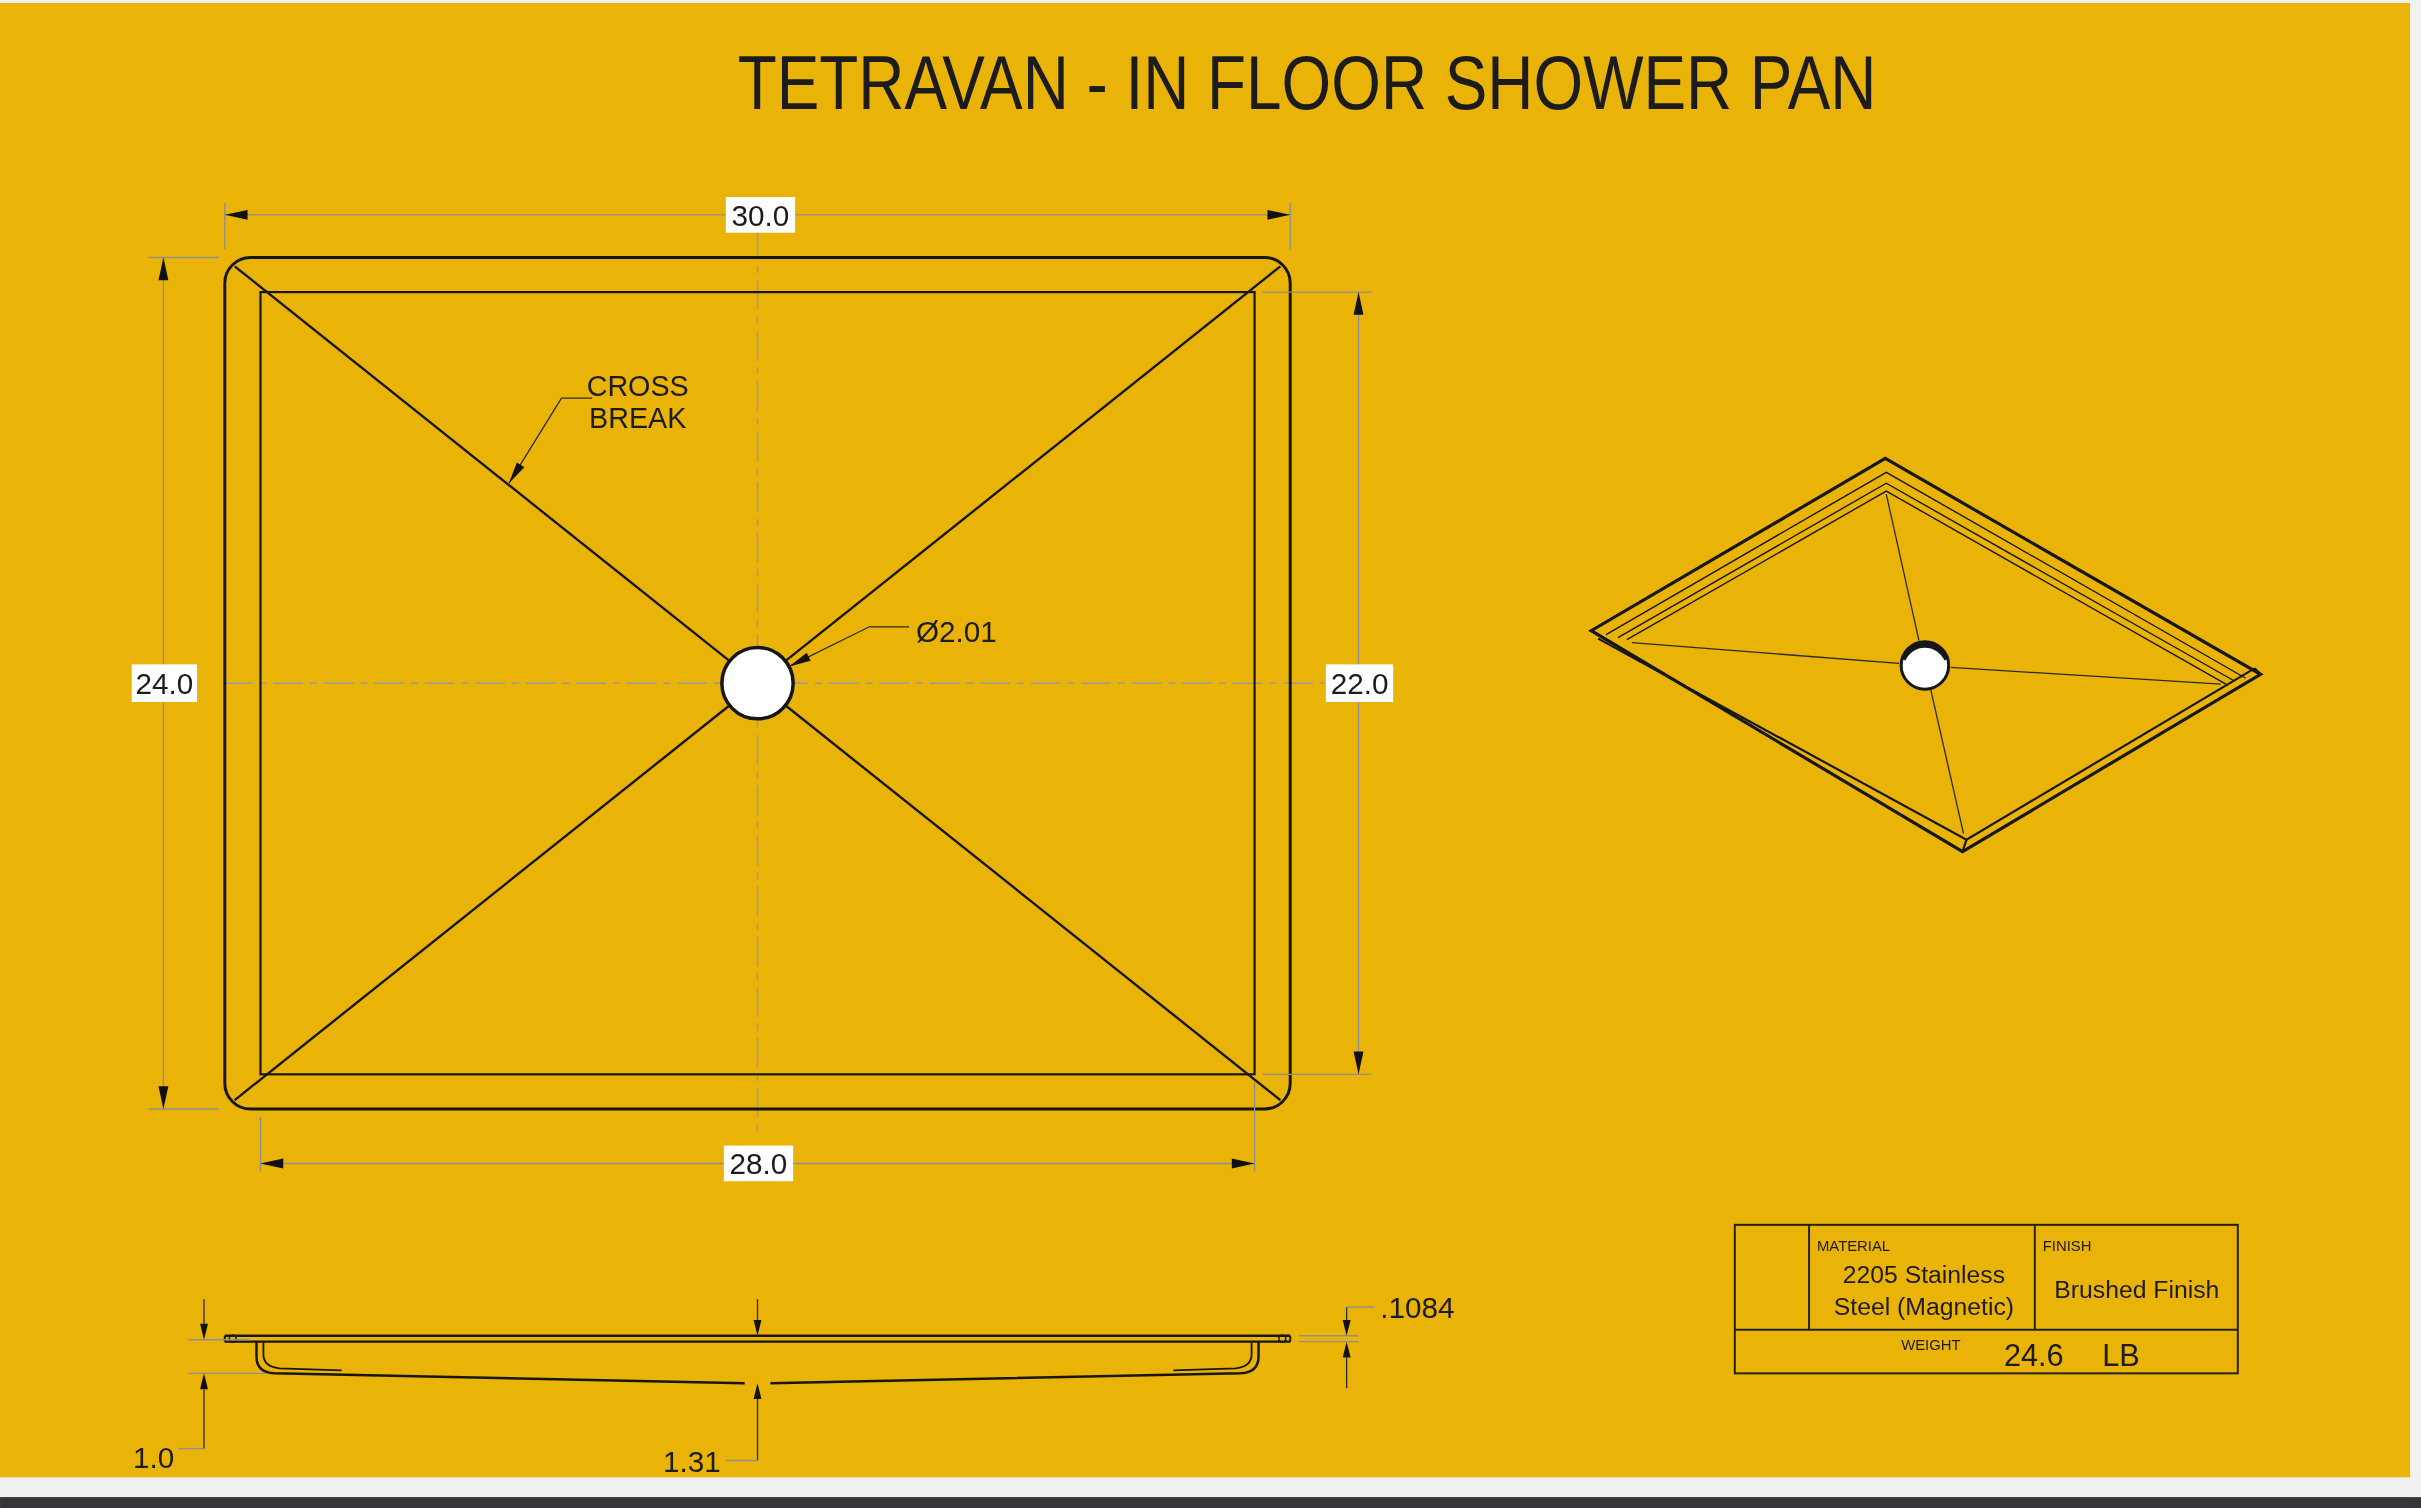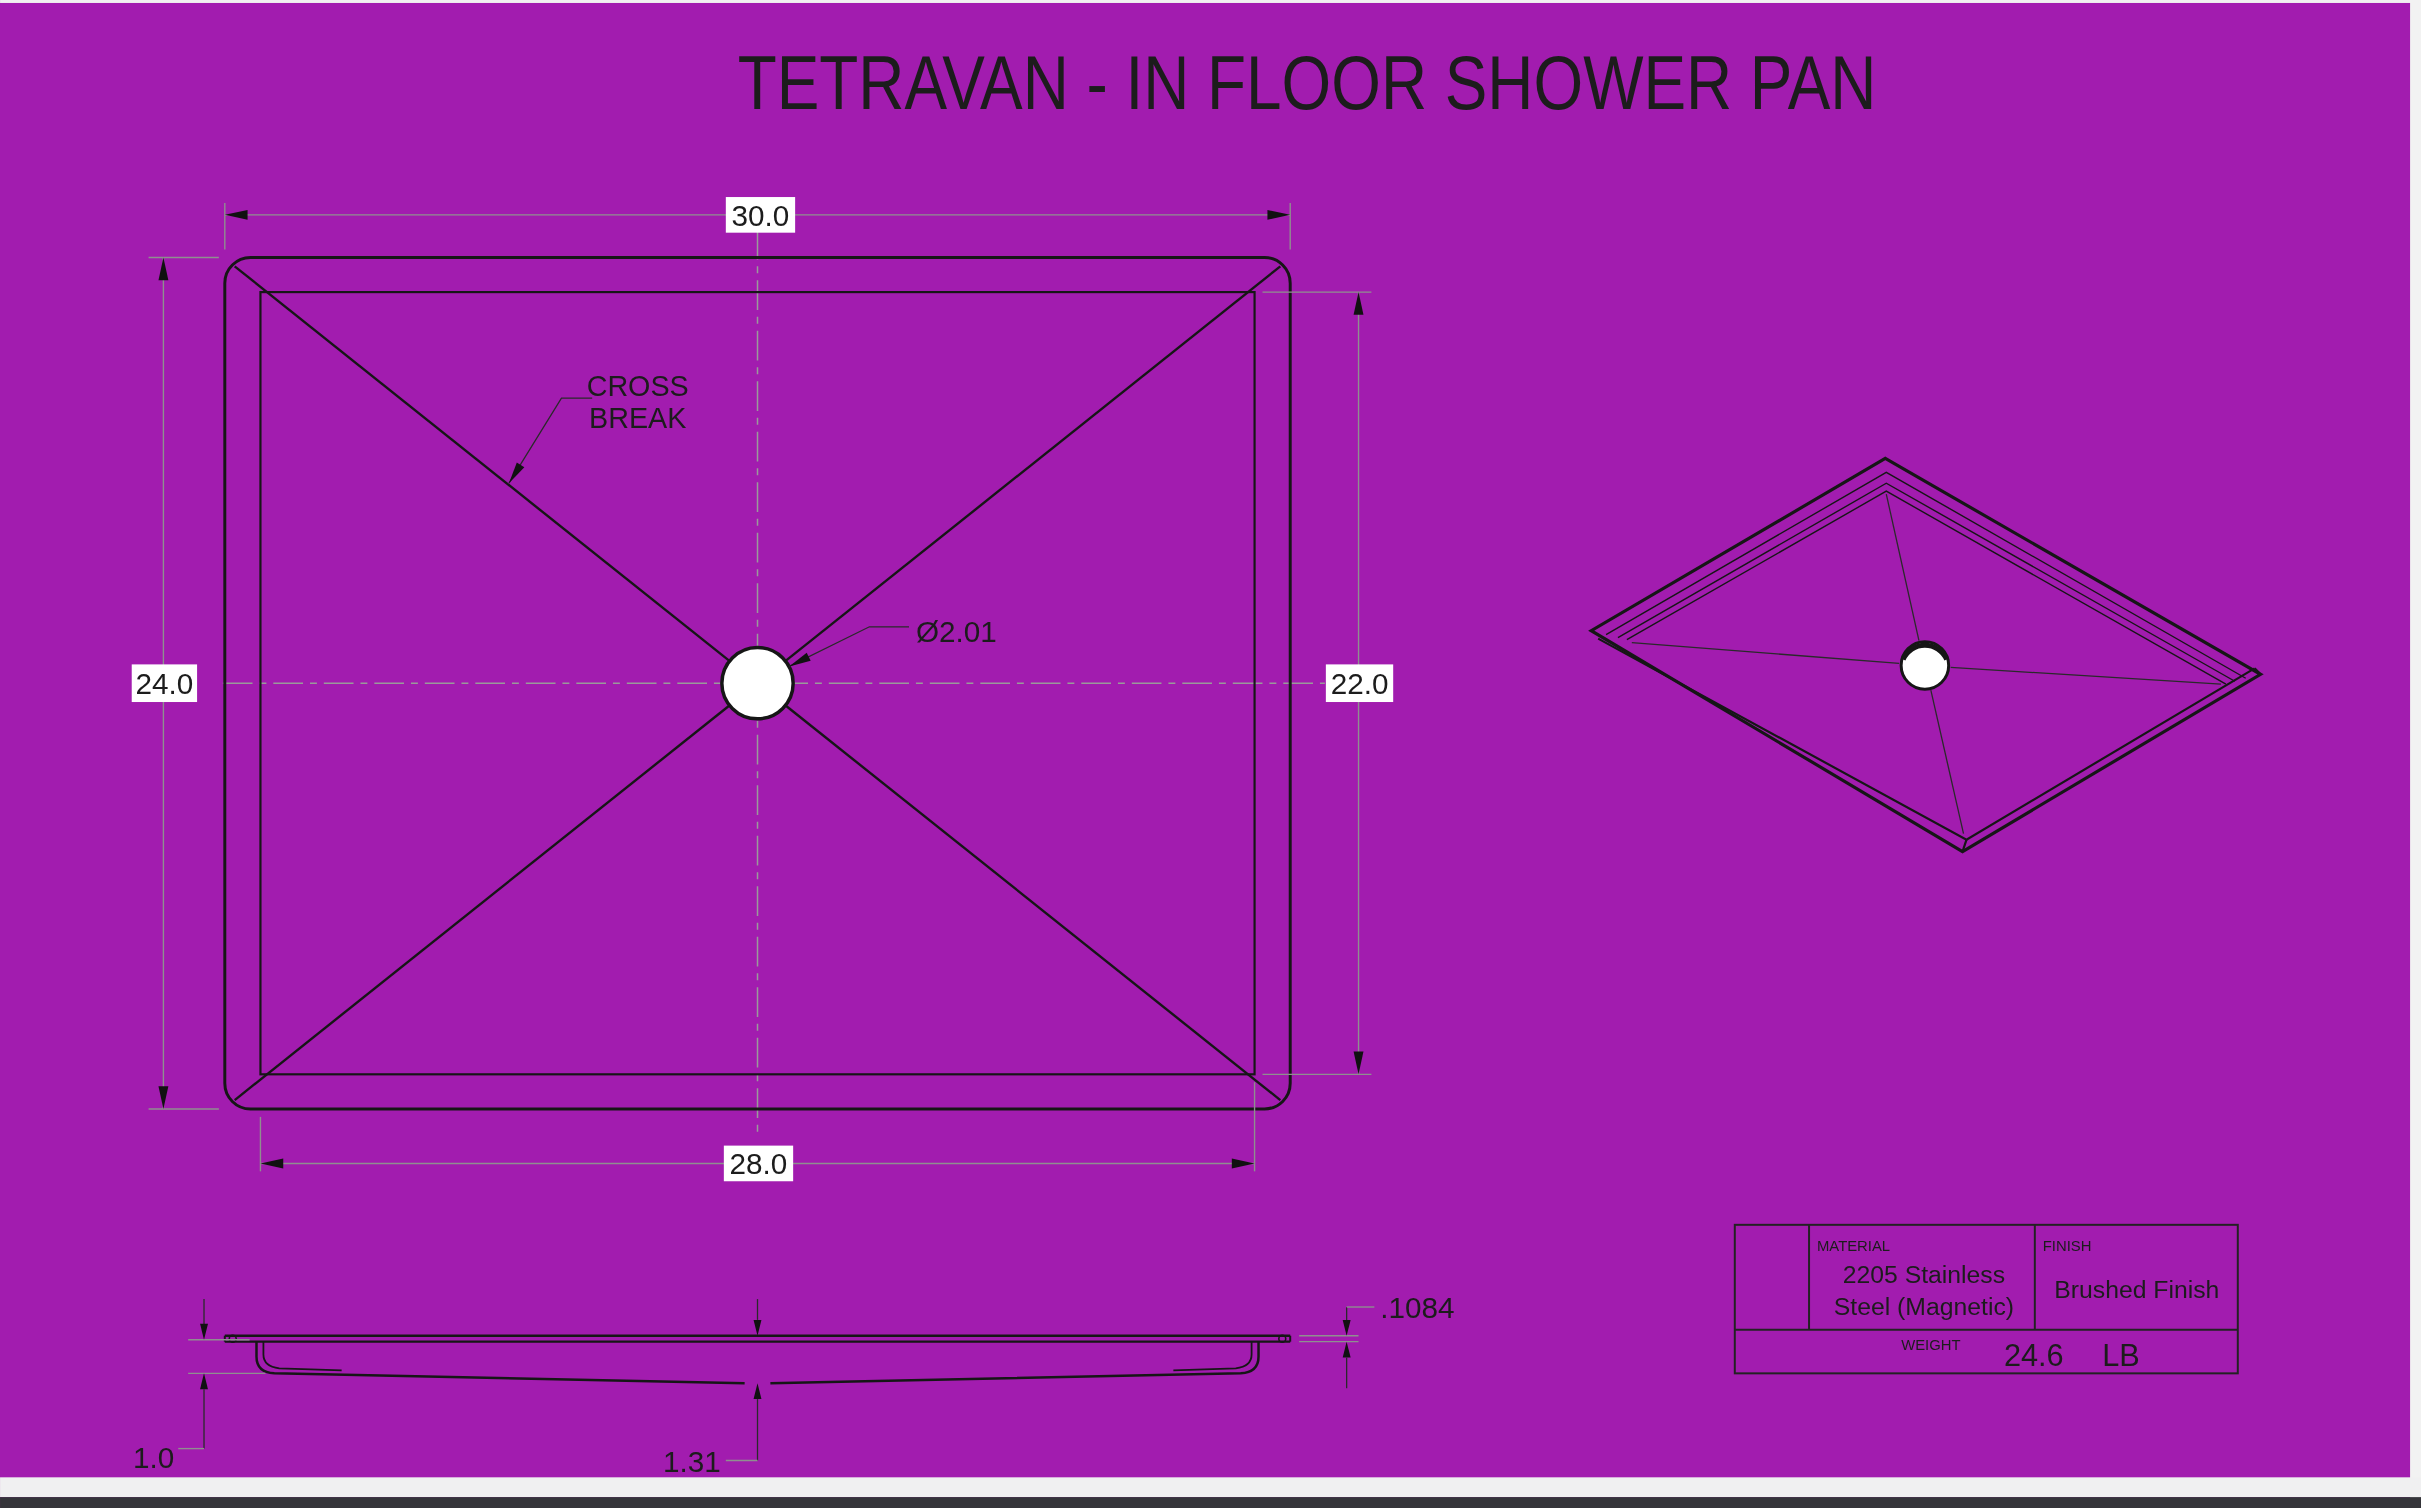--- a/index.html
+++ b/index.html
@@ -1,16 +1,16 @@
 <!DOCTYPE html>
 <html><head>
 <meta charset="utf-8">
 <style>
   html,body{margin:0;padding:0;background:#ffffff;}
-  .page{width:2422px;height:1509px;position:relative;background:#a21caf;overflow:hidden;}
+  .page{width:2422px;height:1509px;position:relative;background:#eab308;overflow:hidden;}
   svg{display:block;}
   text{font-family:"Liberation Sans","DejaVu Sans",sans-serif;fill:#1c1c1c;}
   .objline{stroke:#161616;fill:none;}
   .dimline{stroke:#8f8f8f;stroke-width:1.4;fill:none;}
   .ctrline{stroke:#9a9a9a;stroke-width:1.5;fill:none;stroke-dasharray:30 7 7 7;}
   .thinline{stroke:#2a2a2a;stroke-width:1.3;fill:none;}
   .arrow{fill:#111;stroke:none;}
   .gap{fill:#ffffff;stroke:none;}
   .tbline{stroke:#222;stroke-width:2;fill:none;}
 </style>

